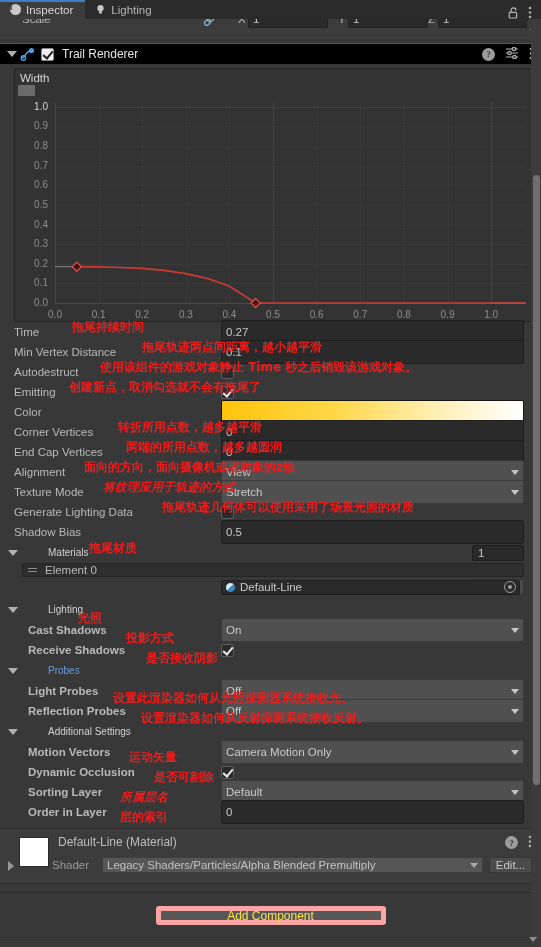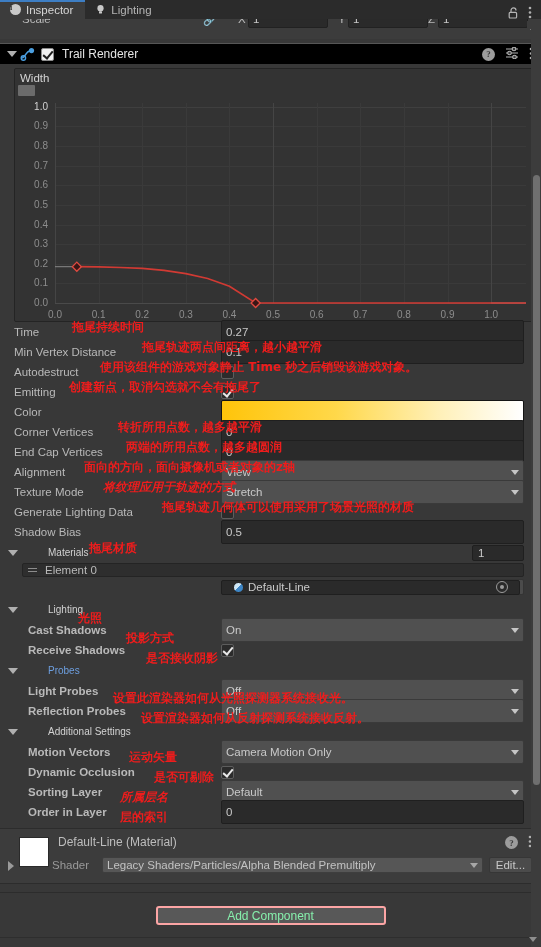--- a/index.html
+++ b/index.html
@@ -70,21 +70,21 @@
   .prow .plabel{color:#b9b9b9;font-size:11.5px;white-space:nowrap;}
   .plabel.ind{padding-left:14px;font-weight:bold;}
   .field{position:absolute;left:221px;right:17px;height:24px;background:#2a2a2a;border:1px solid #1f1f1f;border-radius:2px;
       display:flex;align-items:center;padding:0 4px;color:#c9c9c9;font-size:11.5px;}
   .field.popup{background:#505050;border:1px solid #3a3a3a;}
   .field.popup .arrow{margin-left:auto;border-left:4px solid transparent;border-right:4px solid transparent;border-top:5px solid #c6c6c6;}
   .field.gradient{padding:0;overflow:hidden;border:1px solid #151515;}
   .grad{width:100%;height:100%;}
   .field.chk{background:none;border:none;padding:0;}
   .objfield{position:absolute;left:221px;right:17px;height:16px;background:#2a2a2a;border:1px solid #1f1f1f;border-radius:2px;
-      display:flex;align-items:center;padding:0 11px;color:#c9c9c9;font-size:11.5px;gap:4px;margin-top:34px;}
+      display:flex;align-items:center;padding:0 3px;color:#c9c9c9;font-size:11.5px;gap:4px;margin-top:34px;}
   .obj-dot{width:11px;height:11px;border-radius:50%;background:linear-gradient(135deg,#cfe8f7 0 48%,#3d86c6 48% 100%);border:1px solid #2c2c2c;flex:none;}
   .obj-pick{margin-left:auto;width:12px;height:12px;border-radius:50%;border:1px solid #9b9b9b;display:flex;align-items:center;justify-content:center;}
   .obj-pick::after{content:"";width:4px;height:4px;border-radius:50%;background:#9b9b9b;}
 
   
   .sechdr{height:21px;display:flex;align-items:center;padding-left:8px;position:relative;}
   .sechdr .stitle{font-weight:normal;font-size:10px;color:#d2d2d2;margin-left:3px;padding-left:24px;}
   .sechdr .stitle.blue{color:#6d9fe0;}
   .sizefield{position:absolute;right:17px;width:52px;height:16px;background:#2a2a2a;border:1px solid #1f1f1f;border-radius:2px;
       display:flex;align-items:center;padding-left:5px;color:#c9c9c9;font-size:11.5px;}
@@ -109,22 +109,22 @@
   .shader-lbl{position:absolute;left:52px;top:30px;color:#999999;font-size:11.5px;}
   .shader-fld{position:absolute;left:102px;right:58px;top:28px;height:16px;background:#565656;border:1px solid #3e3e3e;border-radius:2px;
       display:flex;align-items:center;padding:0 4px;color:#c2c2c2;font-size:11.5px;}
   .shader-fld .arrow{margin-left:auto;border-left:4px solid transparent;border-right:4px solid transparent;border-top:5px solid #a8a8a8;}
   .edit-btn{position:absolute;right:9px;top:28px;width:43px;height:16px;background:#4b4b4b;border:1px solid #363636;border-radius:2px;
       display:flex;align-items:center;justify-content:center;color:#c8c8c8;font-size:11.5px;}
   .thinbar{height:9px;background:#383838;border-bottom:1px solid #2c2c2c;}
 
   
   .addwrap{padding-top:13px;display:flex;justify-content:center;}
-  .addbtn{width:230px;height:19px;background:#585858;border:2px solid #fca5a5;border-radius:3px;
-     display:flex;align-items:center;justify-content:center;color:#86efac;font-size:12px;}
+  .addbtn{width:230px;height:19px;background:#585858;border:5px solid #fca5a5;border-radius:3px;
+     display:flex;align-items:center;justify-content:center;color:#fde047;font-size:12px;}
   .bottomrule{margin-top:12px;height:1px;background:#2e2e2e;}
   .scroll-dn{position:absolute;right:2px;bottom:2px;width:12px;height:12px;display:flex;align-items:center;justify-content:center;}
   .scroll-dn i{border-left:4px solid transparent;border-right:4px solid transparent;border-top:5px solid #8e8e8e;display:block;}
 
   
   .vscroll{position:absolute;right:0px;top:20px;width:10px;bottom:0;background:#3c3c3c;}
   .vthumb{position:absolute;left:1.5px;width:7px;border-radius:4px;background:#6f6f6f;}
 
   
   .anno{position:absolute;color:#ef1c1c;font-size:12px;white-space:nowrap;font-family:"DejaVu Sans",sans-serif;font-weight:bold;z-index:30;pointer-events:none;}

